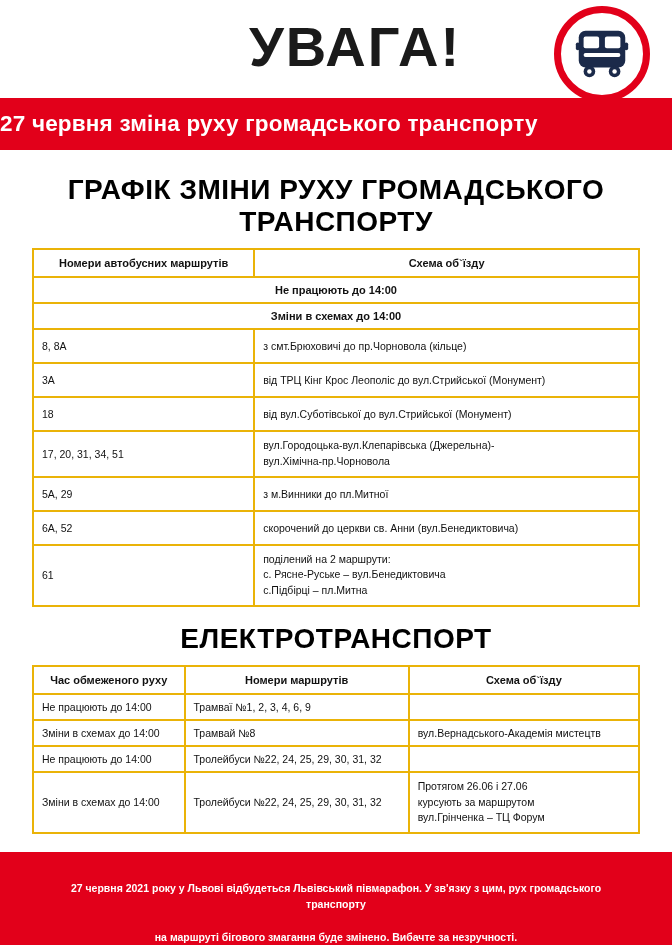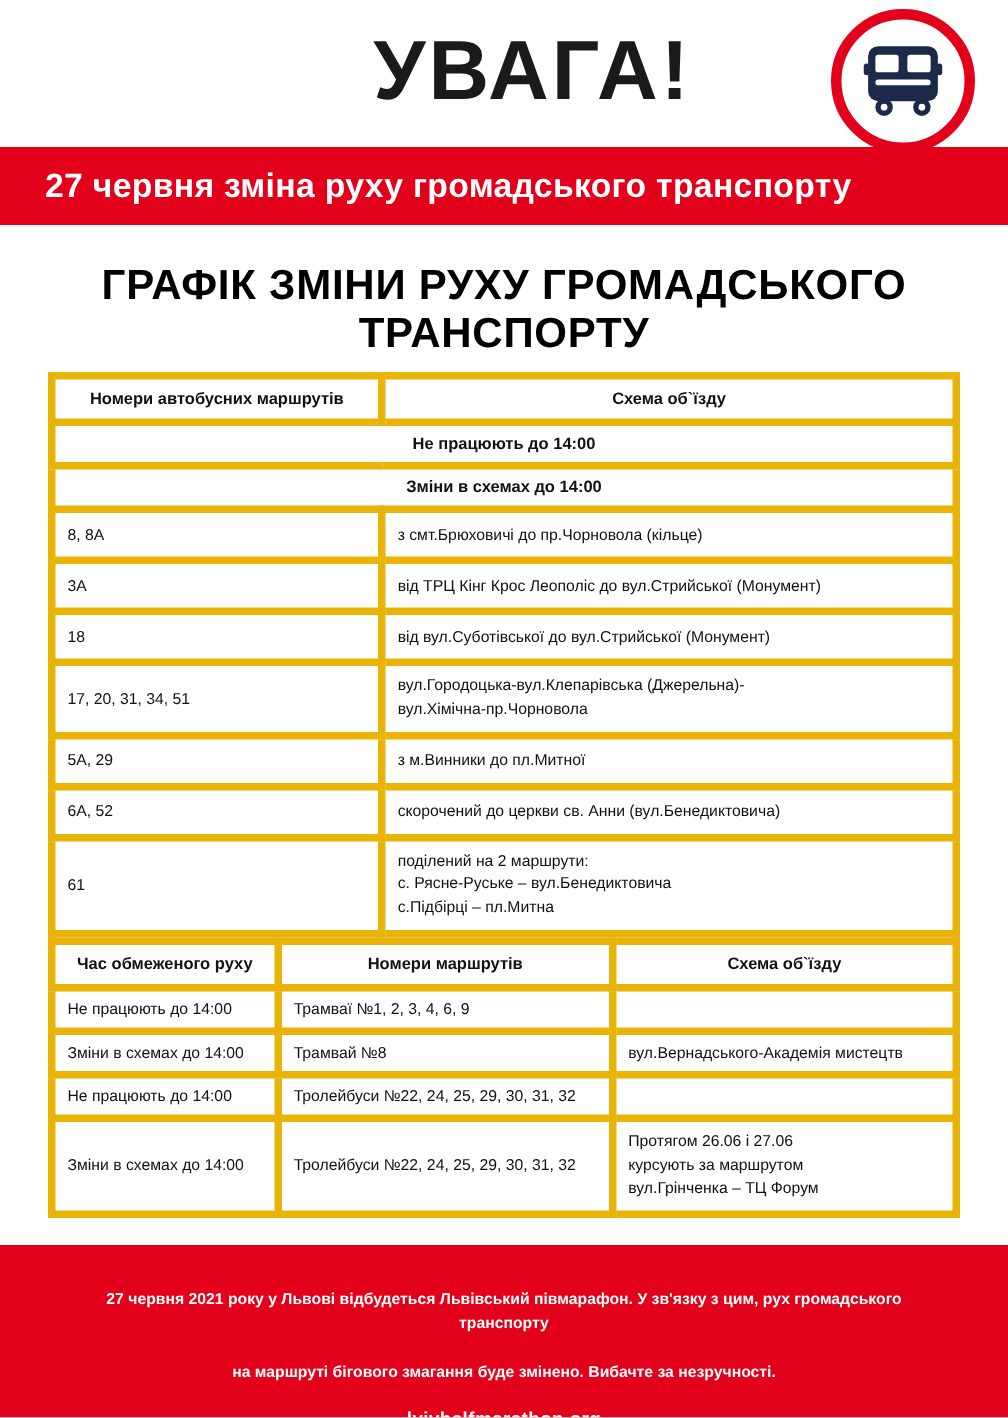--- a/index.html
+++ b/index.html
@@ -46,21 +46,20 @@
   }
   .bus-badge svg { width: 62px; height: 62px; display: block; }
 
   .redbar {
     position: absolute;
     left: 0; right: 0; top: 98px;
     height: 52px;
     background: #e2001a;
     display: flex;
     align-items: center;
-    padding-left: 30px;
   }
   .redbar-text {
     color: #ffffff;
     font-size: 22.5px;
     font-weight: bold;
     letter-spacing: .2px;
     white-space: nowrap;
   }
 
   
@@ -76,21 +75,21 @@
 
   
   .tbl-wrap { padding: 0 32px; }
   table {
     width: 100%;
     border-collapse: collapse;
     font-size: 10.5px;
     color: #111;
   }
   table td, table th {
-    border: 5px solid #eab308;
+    border: 2px solid #eab308;
     padding: 6px 8px;
     vertical-align: middle;
     font-weight: normal;
     text-align: left;
   }
   .th { text-align: center; font-weight: bold; font-size: 11px; padding: 7px 6px; }
   .band { text-align: center; font-weight: bold; font-size: 11px; padding: 6px; }
   .col-routes { width: 36.5%; }
   .col-scheme { width: 63.5%; }
   .rowtall td { height: 34px; }
@@ -201,20 +200,21 @@
         <tr>
           <td style="height:46px">61</td>
           <td class="multi" style="white-space:pre-line">поділений на 2 маршрути:
 с. Рясне-Руське – вул.Бенедиктовича
 с.Підбірці – пл.Митна</td>
         </tr>
       </tbody>
     </table>
   </div>
 
+  <div class="section-title small-top">ЕЛЕКТРОТРАНСПОРТ</div>
 
   <div class="tbl-wrap">
     <table class="electro">
       <thead>
         <tr>
           <th class="th e-col1">Час обмеженого руху</th>
           <th class="th e-col2">Номери маршрутів</th>
           <th class="th e-col3">Схема об`їзду</th>
         </tr>
       </thead>

